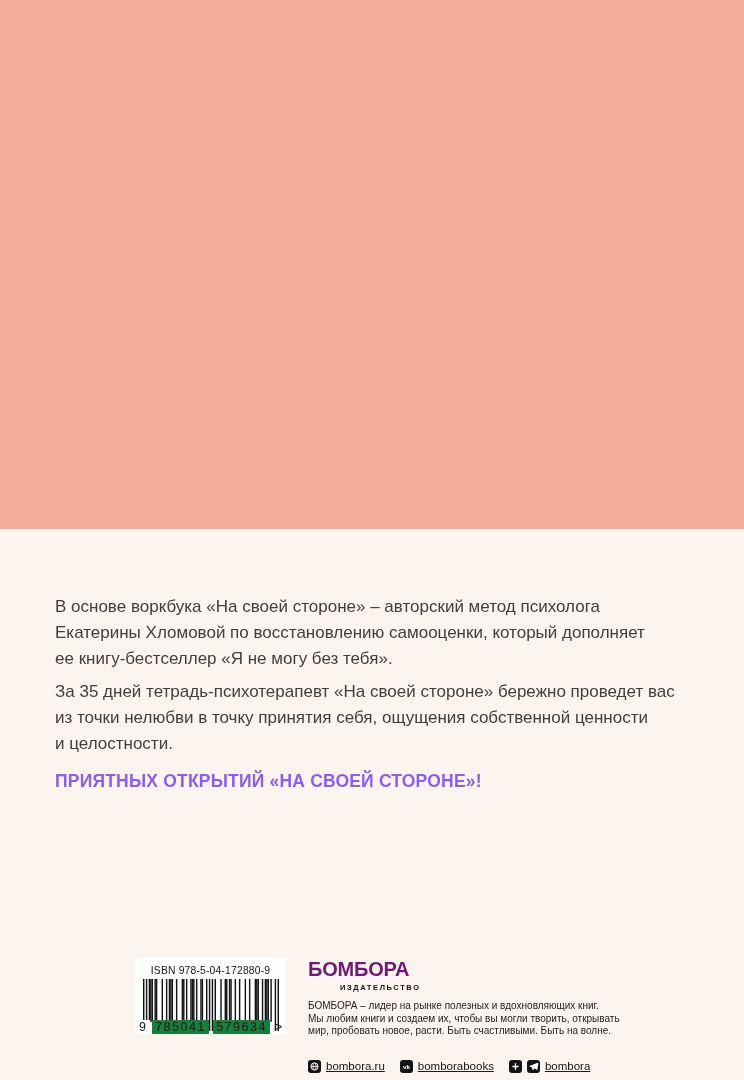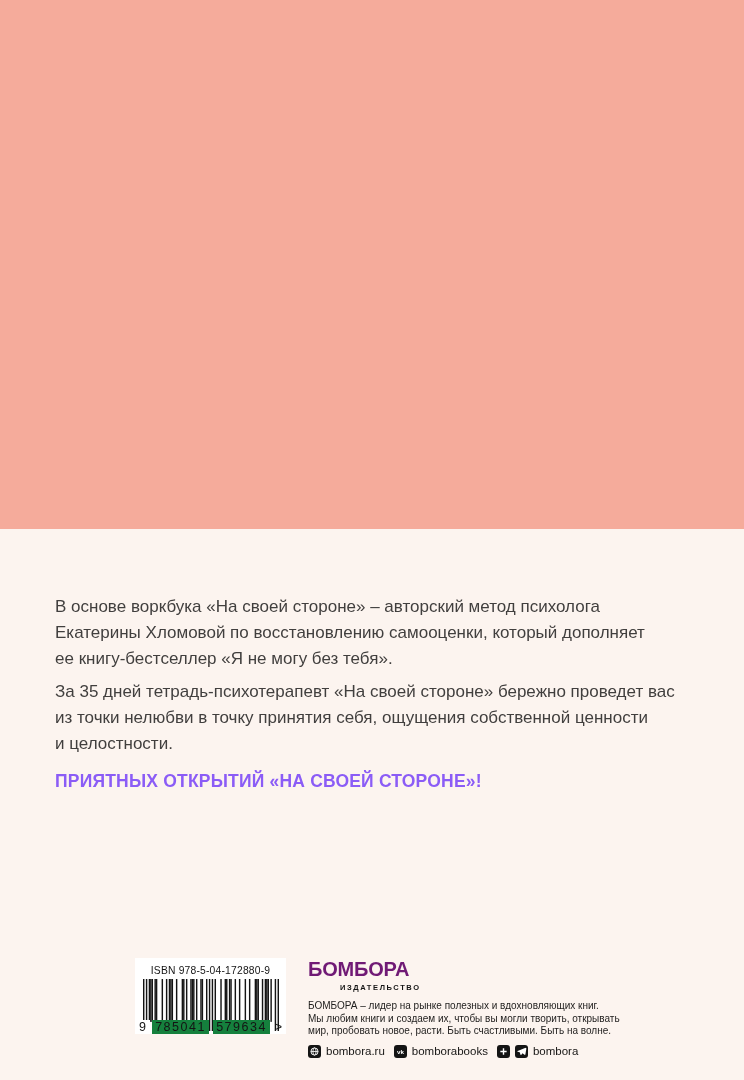--- a/index.html
+++ b/index.html
@@ -63,22 +63,22 @@
   .pub-sub{
     margin-top:2px;
     font-weight:bold;font-size:7.5px;letter-spacing:1.6px;color:#141414;margin-left:32px;
   }
   .pub-about{
     margin:8px 0 0 0;
     font-size:10px;line-height:12.5px;color:#1e1d1c;
     white-space:pre-line;
   }
   .social{
-    margin-top:7px;
-    display:flex;align-items:center;gap:9px;
+    margin-top:22px;
+    display:flex;align-items:center;gap:15px;text-decoration:underline;
   }
   .link-group{display:flex;align-items:center;gap:5px;}
   .icn{width:13px;height:13px;display:block;}
   .link-label{font-size:11.5px;color:#161514;}
 </style>
 </head>
 <body>
 
 <div class="cover" style="--accent: #f5ab9b; --bg: #fcf4ef;">
 

